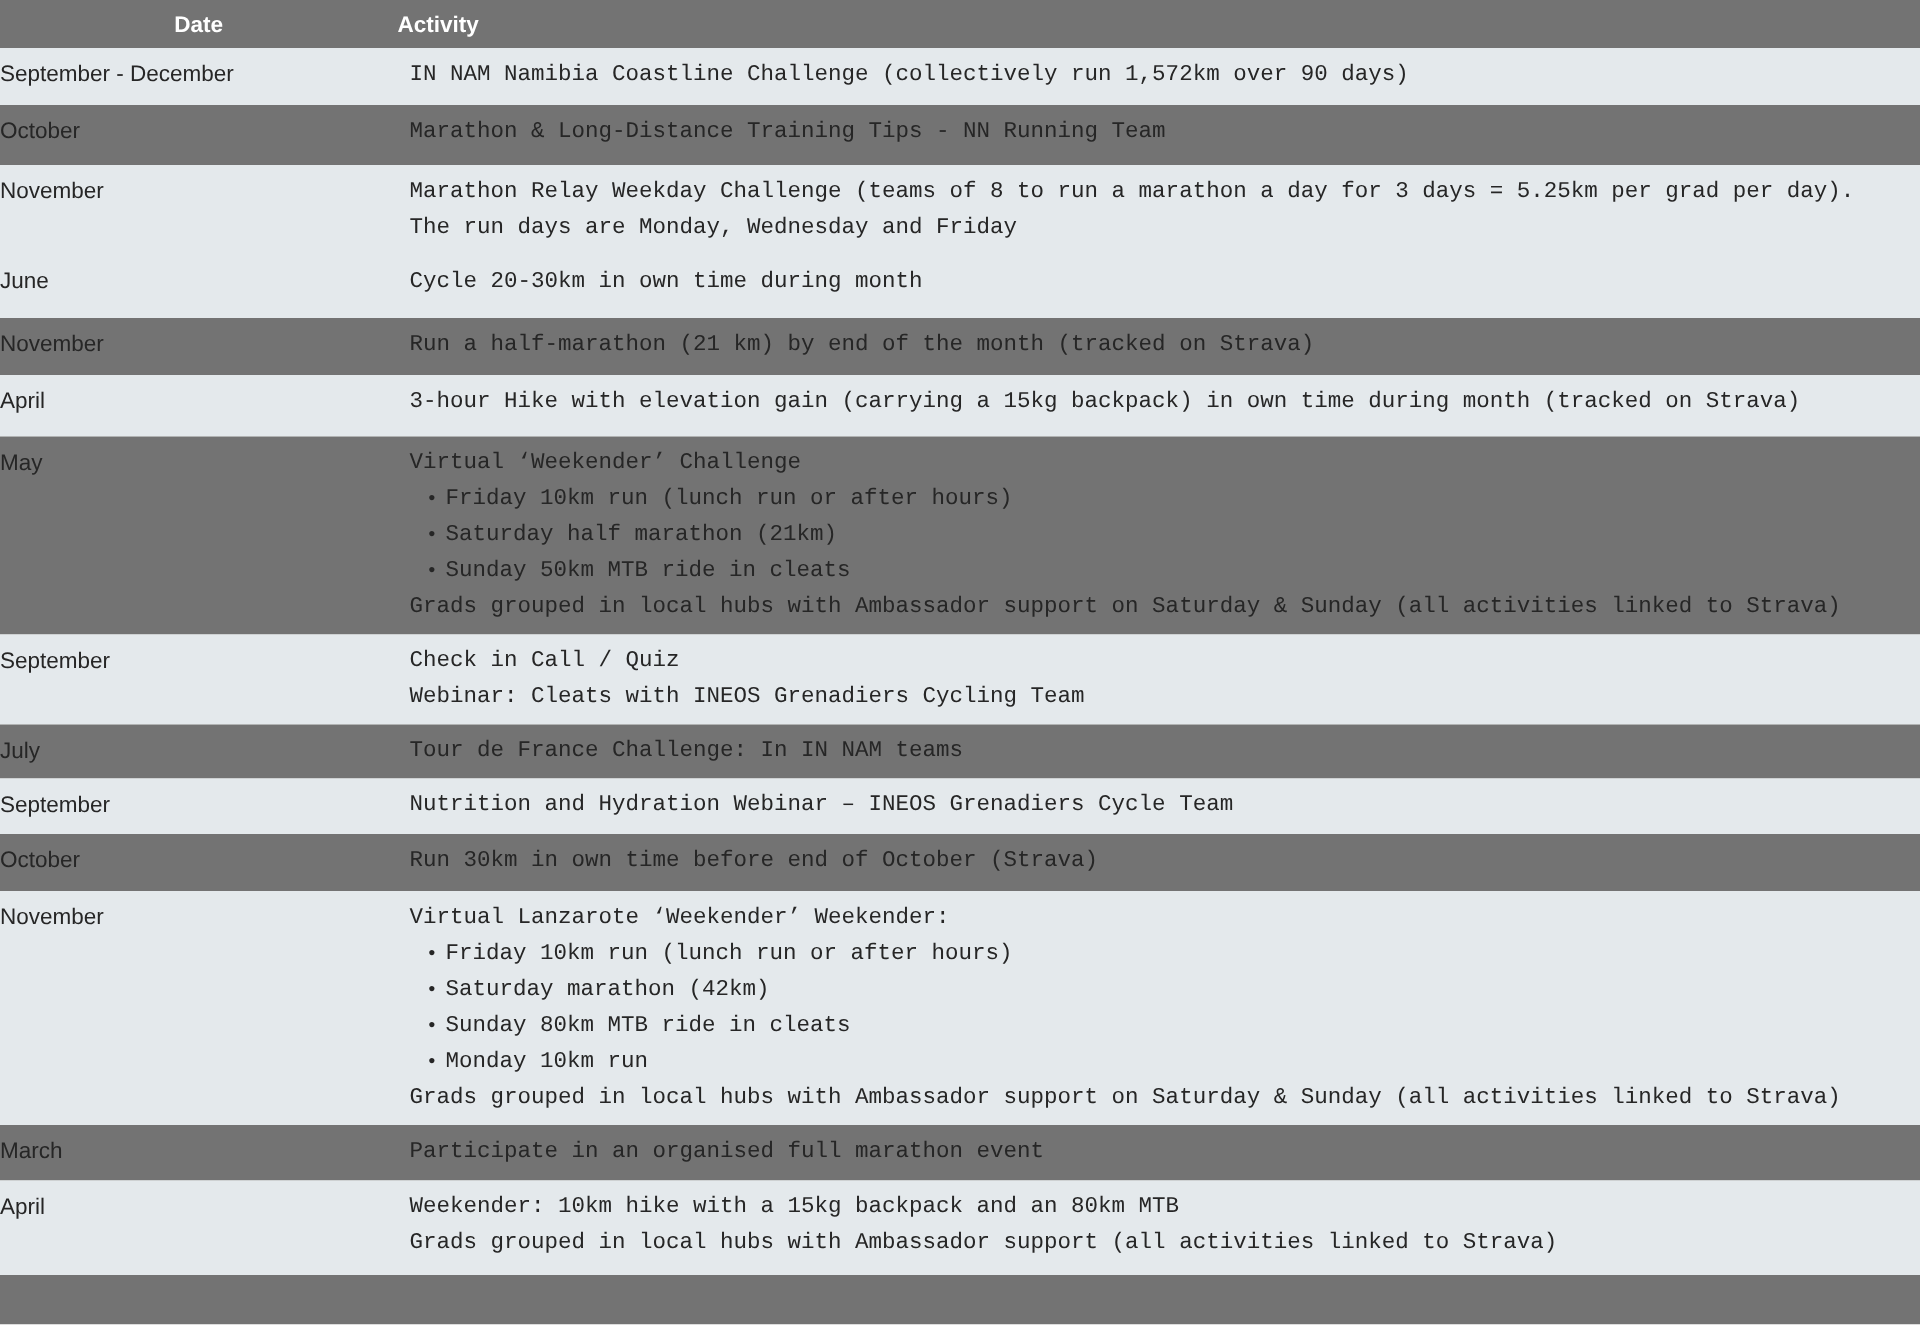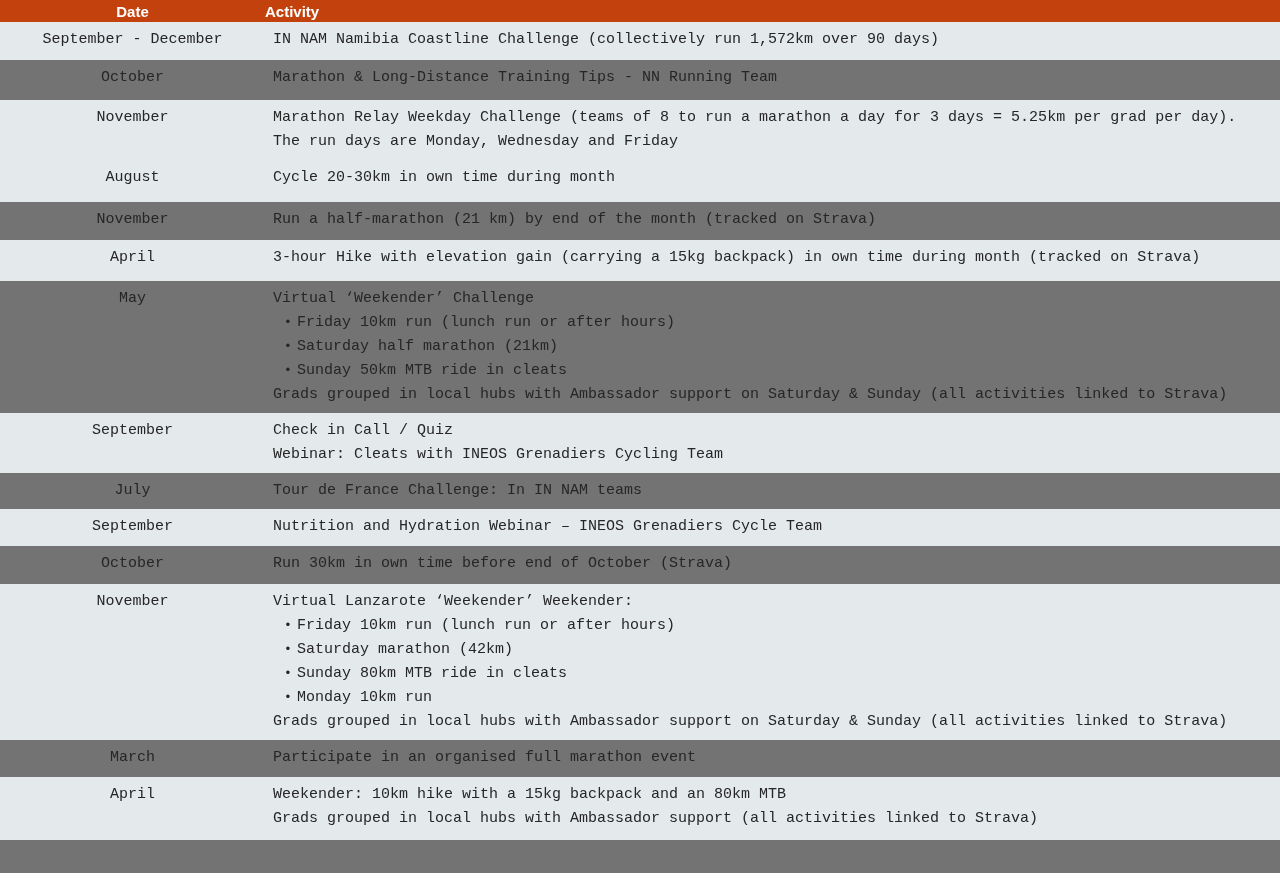--- a/index.html
+++ b/index.html
@@ -3,28 +3,28 @@
 <meta charset="utf-8">
 <style>
   html,body{margin:0;padding:0;}
   body{
     width:1280px;height:885px;overflow:hidden;background:#ffffff;
     font-family:"Liberation Sans","DejaVu Sans",sans-serif;
     font-size:15px;color:#262626;
   }
   .table{display:flex;flex-direction:column;width:1280px;min-height:885px;box-sizing:border-box;}
   .header-row{
-    display:flex;background:#c2410c;color:#ffffff;font-weight:bold;
-    height:22px;align-items:center;flex-shrink:0;
+    display:flex;background:#737373;color:#ffffff;font-weight:bold;
+    height:32px;align-items:center;flex-shrink:0;
   }
   .header-row .h-date{width:265px;text-align:center;}
   .header-row .h-activity{flex:1;text-align:left;}
   .row{display:flex;box-sizing:border-box;padding:6px 0;background:#737373;}
   .row.alt{background:#e4e9ec;}
-  .date-cell{width:265px;flex-shrink:0;text-align:center;line-height:24px;font-family:Liberation Mono, monospace;}
+  .date-cell{width:265px;flex-shrink:0;text-align:left;line-height:24px;}
   .act-cell{flex:1;padding-left:8px;padding-right:34px;font-family:Liberation Mono, monospace;}
   .line{line-height:24px;}
   .line.bullet{padding-left:11px;}
   .line.bullet::before{content:"\2022";display:inline-block;width:13px;font-size:13px;}
   .spacer{flex:1;background:#ffffff;}
 </style>
 </head>
 <body>
 
 <div class="table">
@@ -50,21 +50,21 @@
 
   <div class="row alt" style="min-height:51px">
     <div class="date-cell">November</div>
     <div class="act-cell">
       <div class="line">Marathon Relay Weekday Challenge (teams of 8 to run a marathon a day for 3 days = 5.25km per grad per day). The run days are Monday, Wednesday and Friday</div>
     </div>
   </div>
 
 
   <div class="row alt" style="min-height:42px">
-    <div class="date-cell">August</div>
+    <div class="date-cell">June</div>
     <div class="act-cell">
       <div class="line">Cycle 20-30km in own time during month</div>
     </div>
   </div>
 
   <div class="row" style="min-height:38px">
     <div class="date-cell">November</div>
     <div class="act-cell">
       <div class="line">Run a half-marathon (21 km) by end of the month (tracked on Strava)</div>
     </div>

